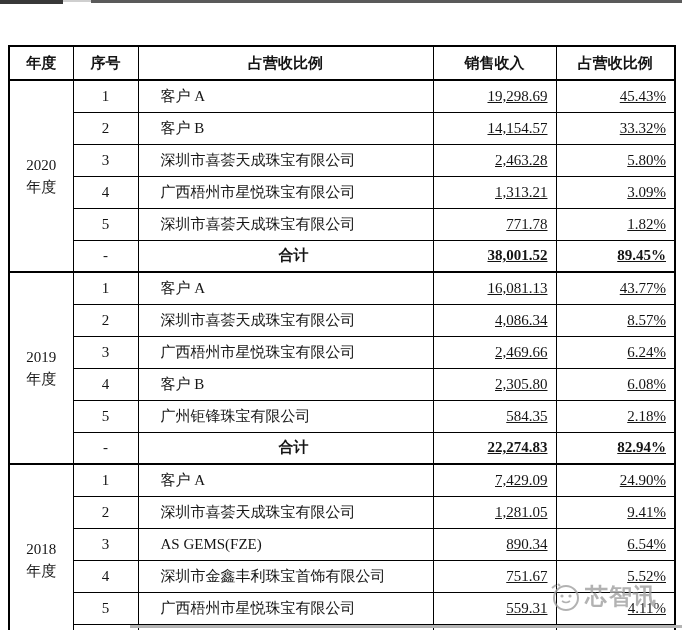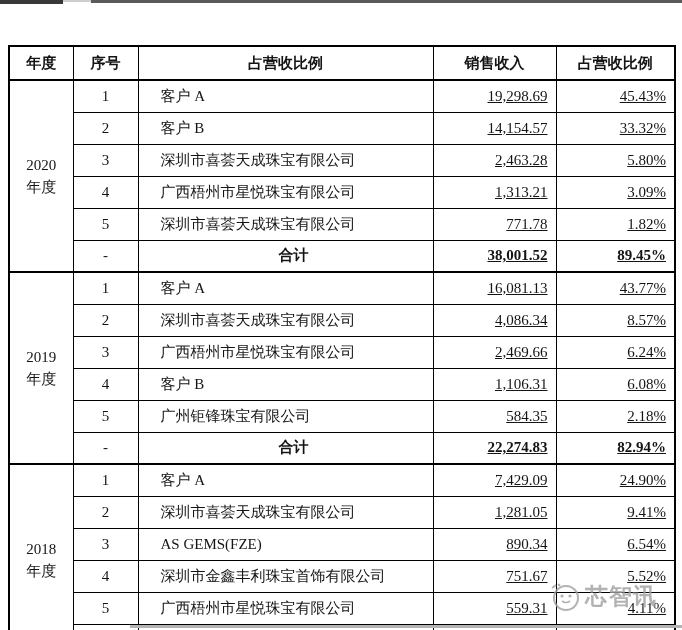--- a/index.html
+++ b/index.html
@@ -122,21 +122,21 @@
       </tr>
       <tr>
         <td class="cell-no">3</td>
         <td class="cell-name">广西梧州市星悦珠宝有限公司</td>
         <td class="cell-num">2,469.66</td>
         <td class="cell-num">6.24%</td>
       </tr>
       <tr>
         <td class="cell-no">4</td>
         <td class="cell-name">客户 B</td>
-        <td class="cell-num">1,106.31</td>
+        <td class="cell-num">2,305.80</td>
         <td class="cell-num">6.08%</td>
       </tr>
       <tr>
         <td class="cell-no">5</td>
         <td class="cell-name">广州钜锋珠宝有限公司</td>
         <td class="cell-num">584.35</td>
         <td class="cell-num">2.18%</td>
       </tr>
       <tr class="total-row">
         <td class="cell-no">-</td>

